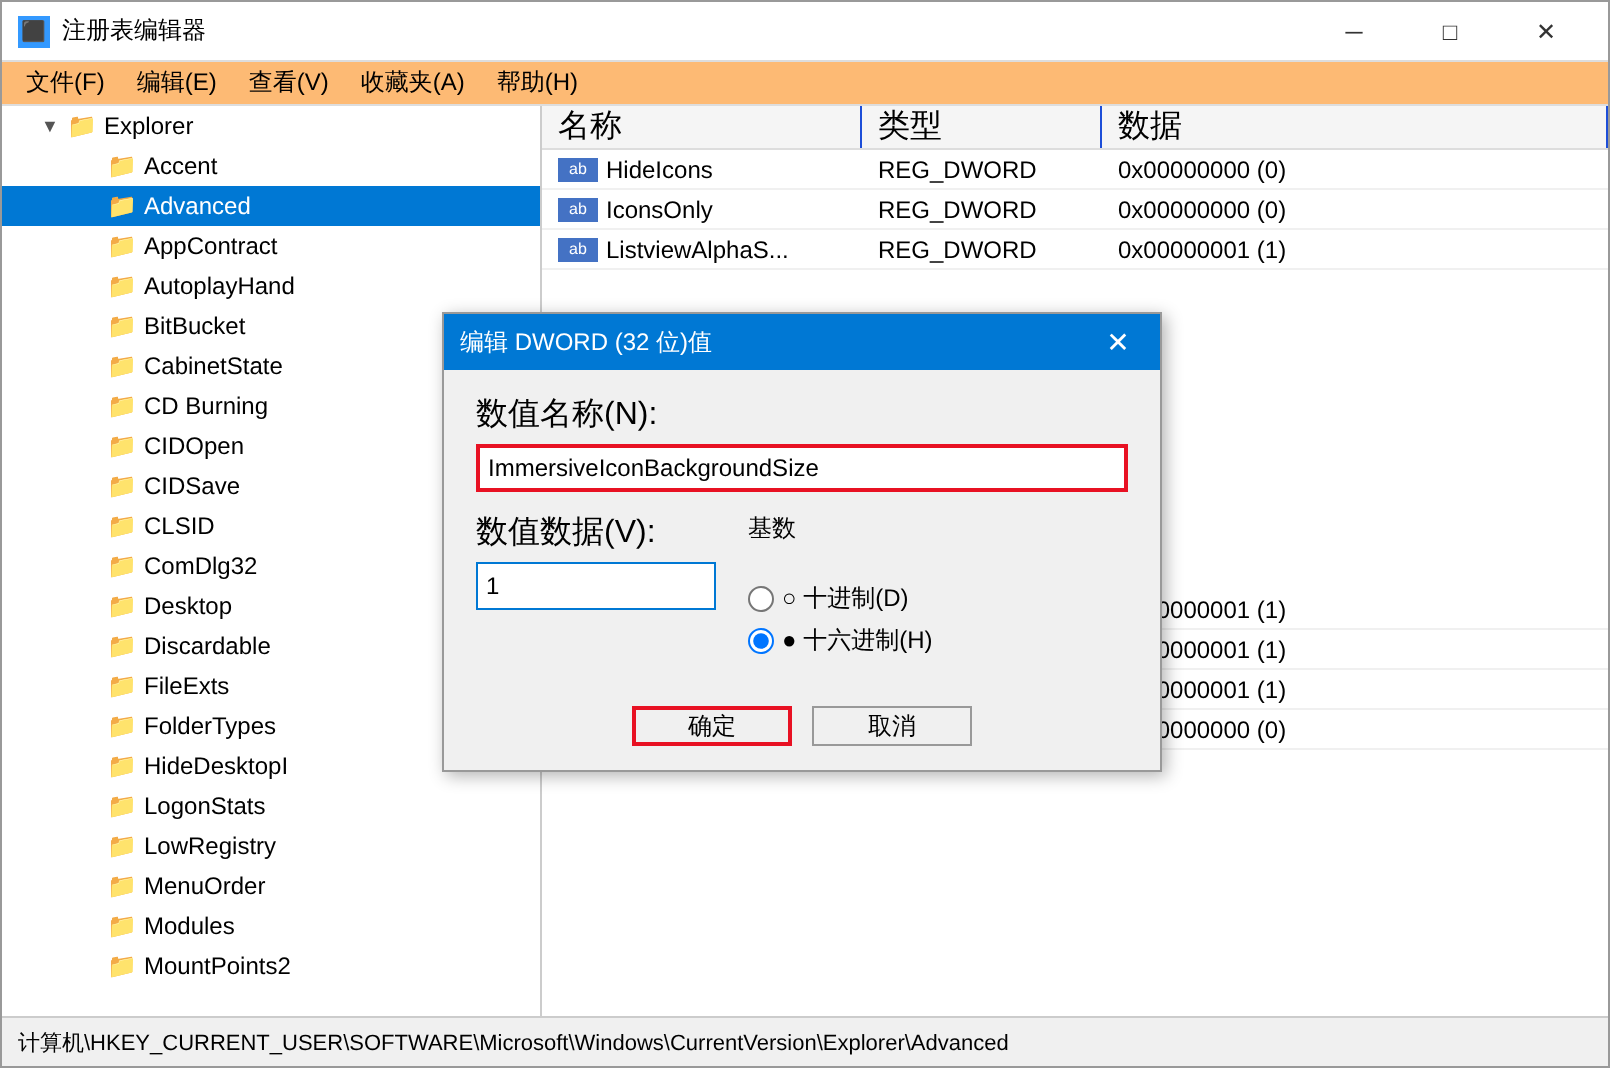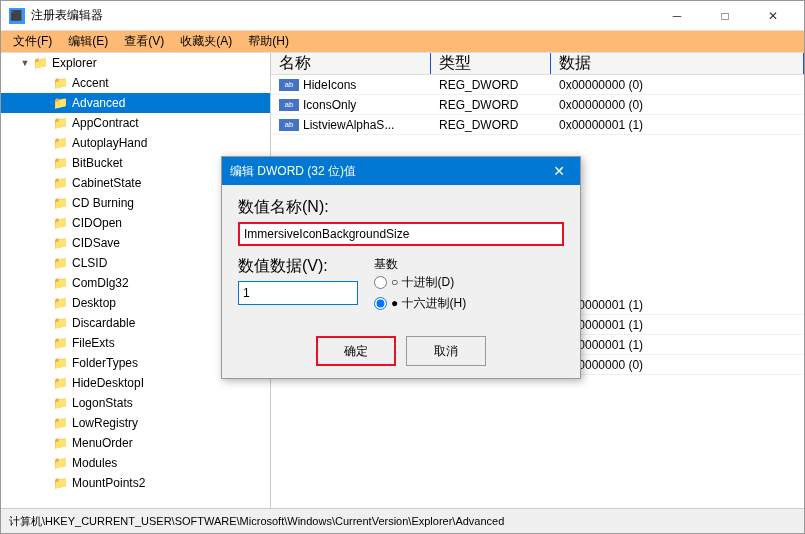--- a/index.html
+++ b/index.html
@@ -215,37 +215,37 @@
     .form-input.value-input {
       border: 1px solid #0078d4;
       width: 120px;
     }
     .data-row {
       display: flex;
       gap: 16px;
       align-items: flex-start;
     }
     .base-group { flex: 1; }
-    .base-label { font-size: 12px; margin-bottom: 1px; display: block; }
+    .base-label { font-size: 12px; margin-bottom: 18px; display: block; }
     .radio-option {
       display: flex;
       align-items: center;
       margin-bottom: 4px;
       font-size: 12px;
     }
     .radio-option input { margin-right: 4px; }
     .dialog-footer {
       display: flex;
       justify-content: center;
       gap: 10px;
       padding: 8px 16px 12px;
     }
     .dialog-btn {
       width: 80px;
-      height: 30px;
+      height: 20px;
       border: 1px solid #999;
       background: #f0f0f0;
       cursor: pointer;
       font-size: 12px;
       display: flex; align-items: center; justify-content: center;
     }
     .dialog-btn.primary {
       border: 2px solid #e81123;
     }
 

